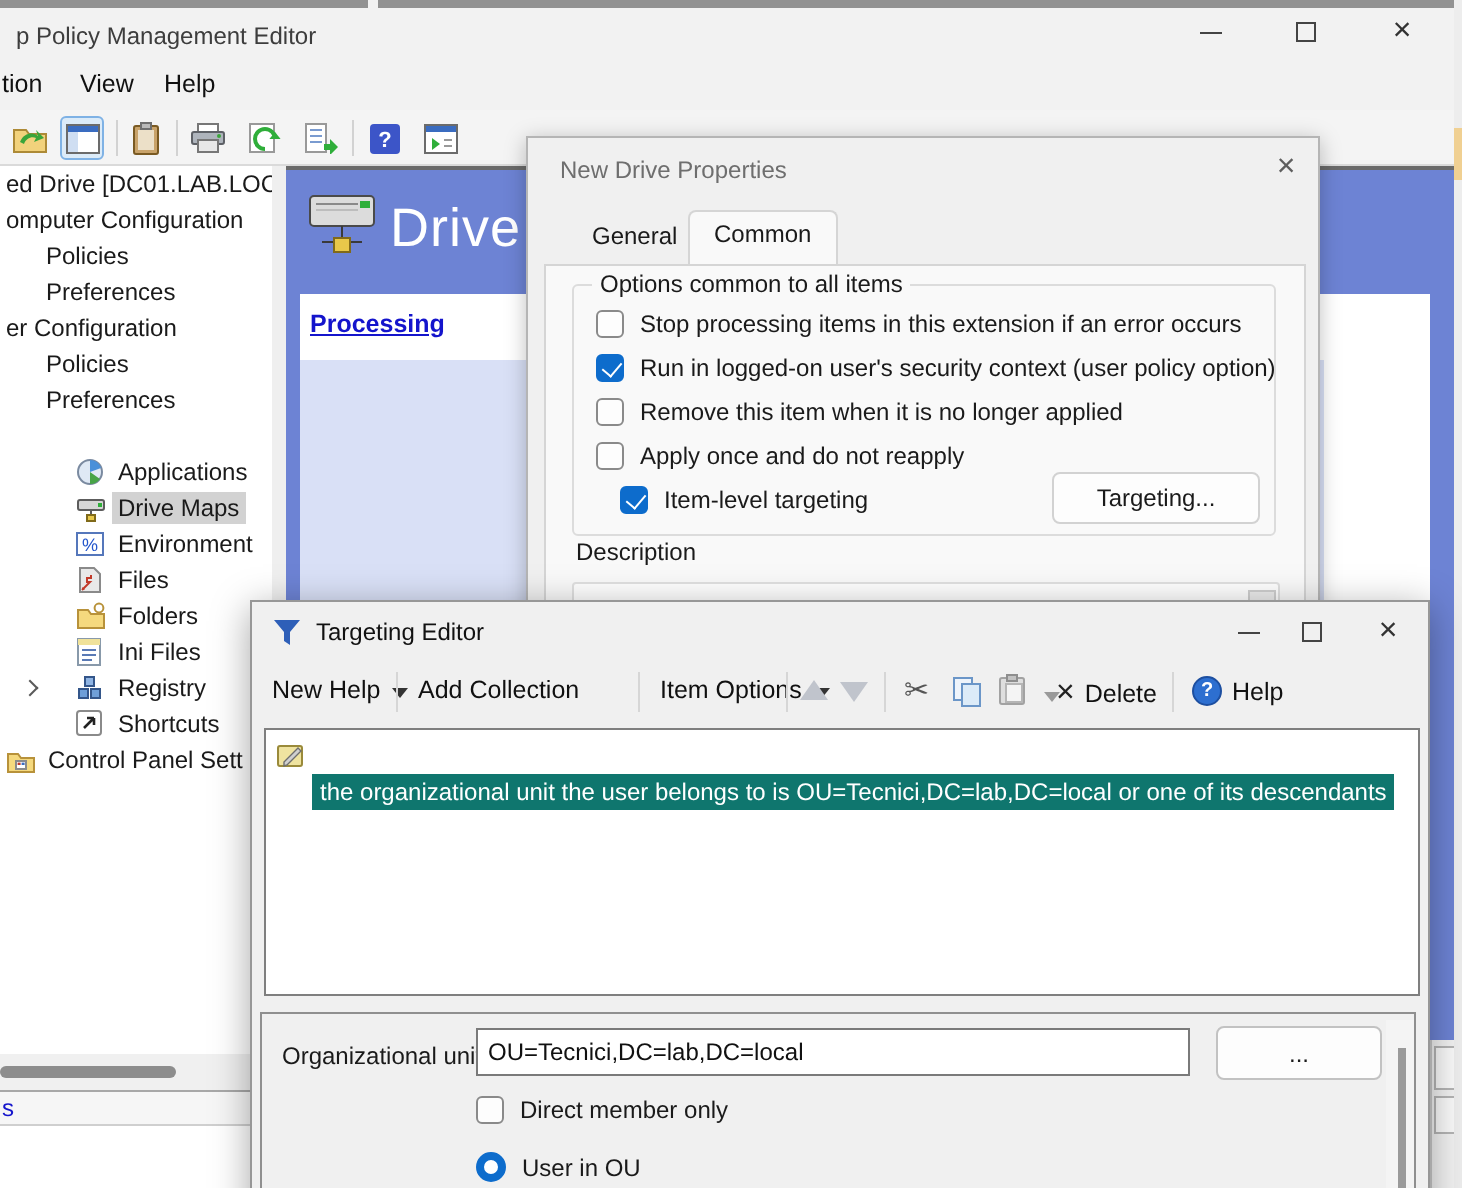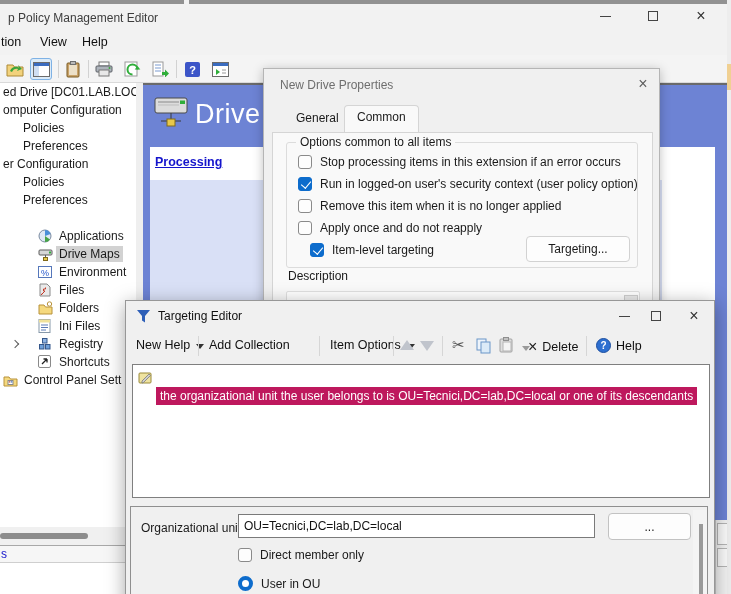--- a/index.html
+++ b/index.html
@@ -76,21 +76,21 @@
   .tgt-btn { top:2px; width:28px; height:26px; display:flex; align-items:center; justify-content:center; color:#222; }
   .tgt-toolbar { left:0; top:30px; width:588px; height:30px; }
   .ttxt { top:7px; font-size:12.5px; color:#101010; white-space:nowrap; display:flex; align-items:center; }
   .caret { width:0; height:0; border-left:4px solid transparent; border-right:4px solid transparent; border-top:5px solid #333; margin-left:6px; margin-top:2px; }
   .tsep { top:5px; width:1px; height:20px; background:#d6d6d6; }
   .arr { width:0; height:0; border-left:7px solid transparent; border-right:7px solid transparent; }
   .arr-up { border-bottom:10px solid #c0c4cc; }
   .arr-dn { border-top:10px solid #c0c4cc; }
   .listbox { left:6px; top:63px; width:578px; height:134px; background:#ffffff; border:1px solid #7f7f7f; }
   .lrow { left:2px; top:3px; height:19px; display:flex; align-items:center; }
-  .lrow-hl { background:#be185d; color:#ffffff; font-size:12px; padding:2px 4px; white-space:nowrap;margin-top:36px; }
+  .lrow-hl { background:#0f766e; color:#ffffff; font-size:12px; padding:2px 4px; white-space:nowrap;margin-top:36px; }
   .bpanel { left:4px; top:205px; width:578px; height:120px; background:#f0f0f0; border:1px solid #8f8f8f; }
   .ou-label { left:10px; top:14px; font-size:12px; }
   .ou-input { left:107px; top:7px; width:357px; height:24px; border:1px solid #7a7a7a; background:#fff; font-family:"Liberation Sans",sans-serif; font-size:12px; padding:0 5px; color:#111; }
   .browse-btn { left:477px; top:6px; width:83px; height:27px; border-color:#c2c2c2; }
   .vscroll { left:562px; top:3px; width:14px; height:114px; background:#f4f4f4; }
   .vthumb { left:6px; top:14px; width:4px; height:75px; background:#9a9a9a; }
   .radio { width:15px; height:15px; border-radius:50%; border:1px solid #8a8a8a; background:#fff; flex:0 0 auto; }
   .radio.on { border:4.5px solid #0d6ccc; }
 
   svg { display:block; }

